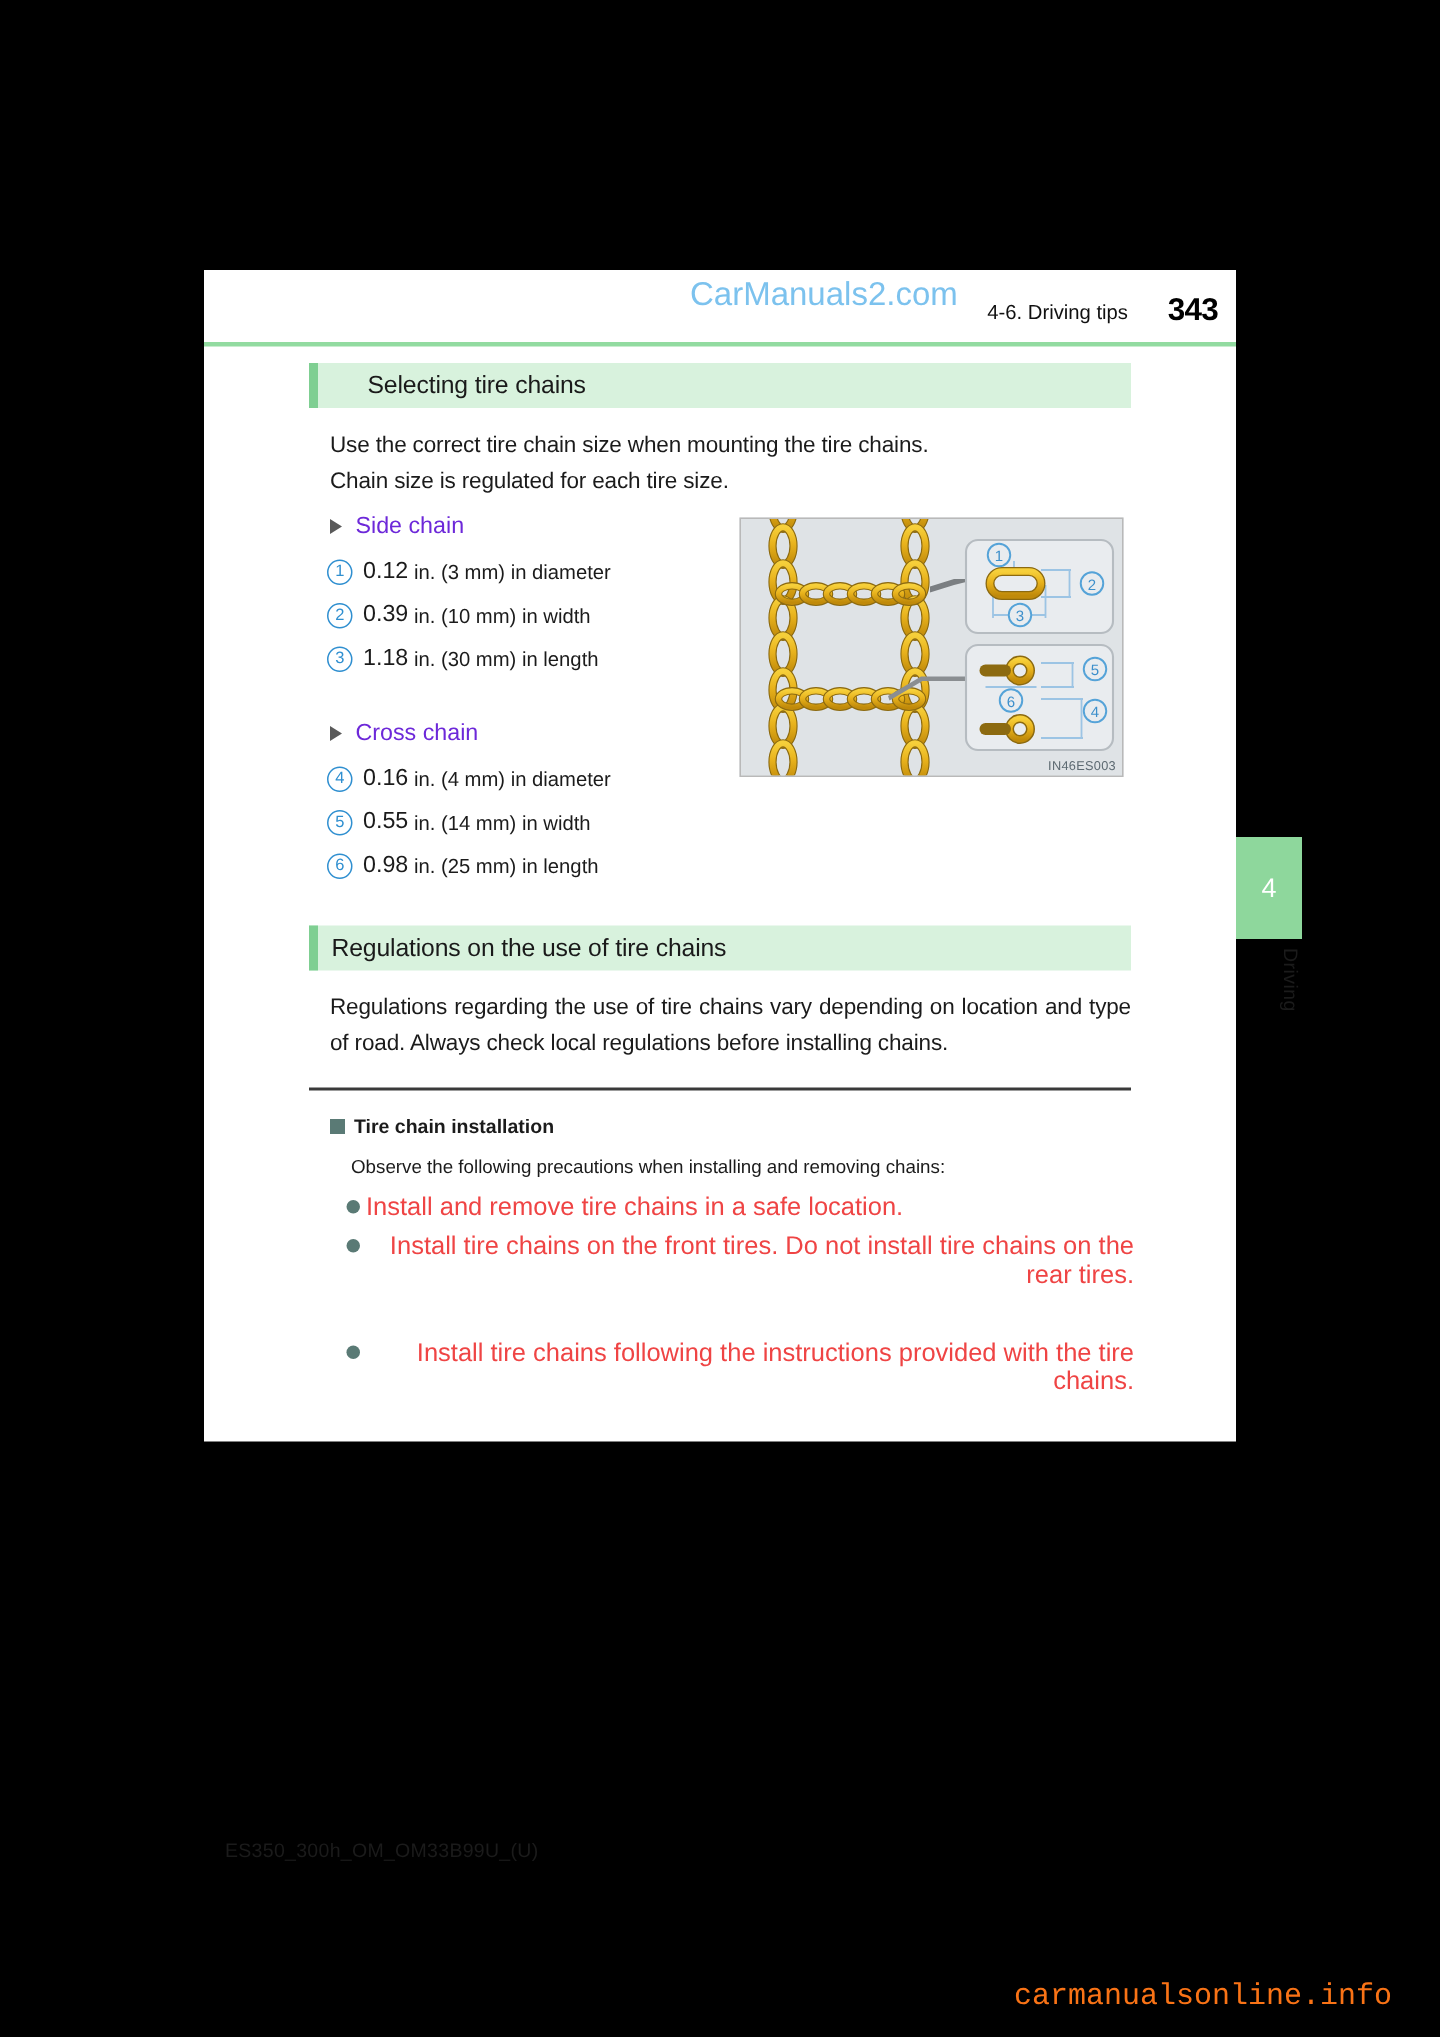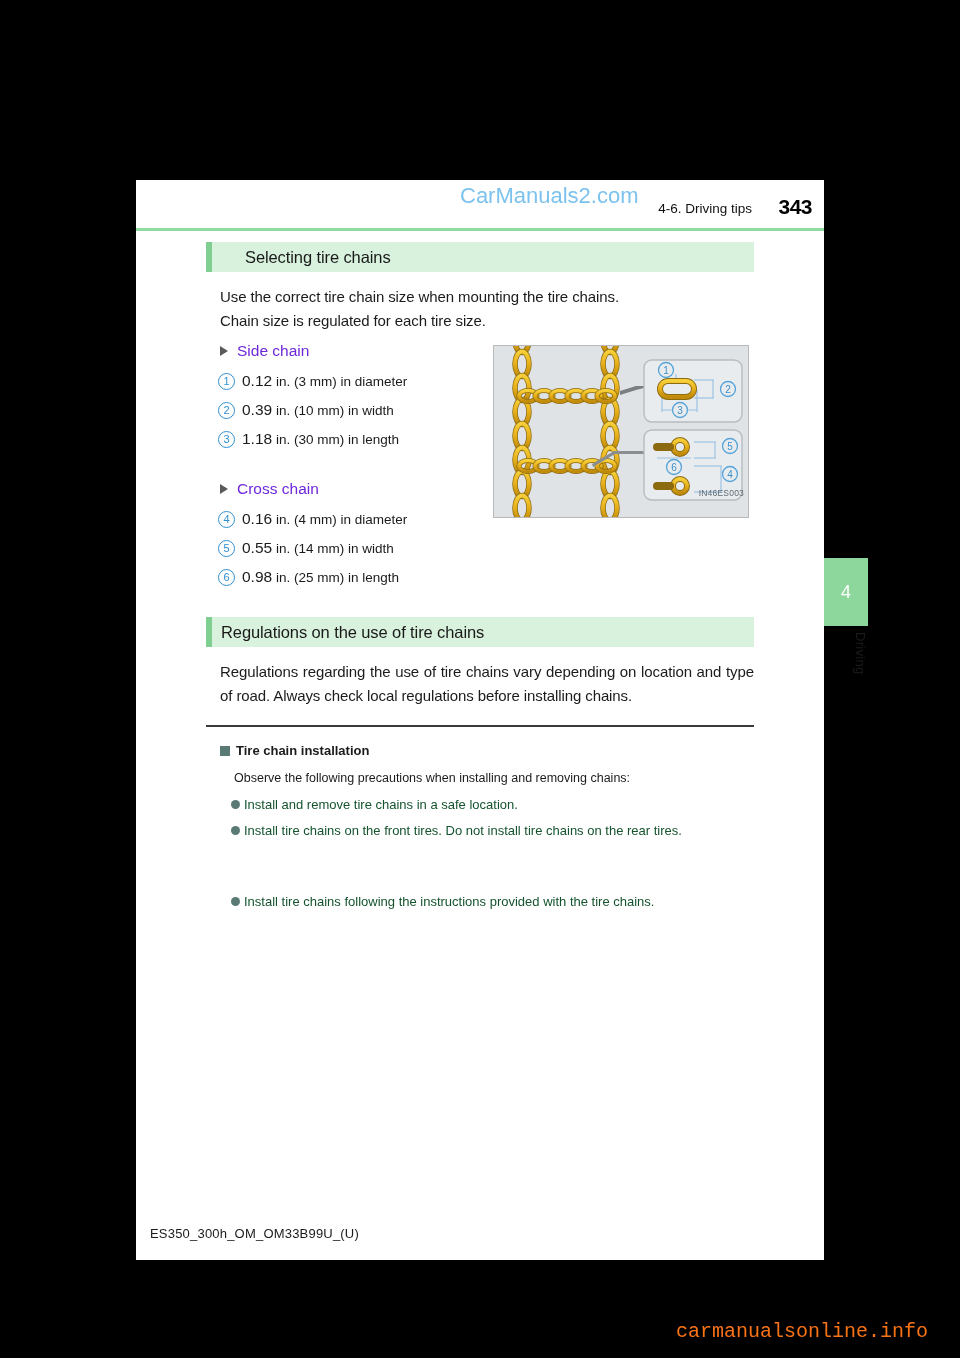--- a/index.html
+++ b/index.html
@@ -20,21 +20,21 @@
   }
   .wm-bottom {
     position: absolute; left: 676px; top: 1320px;
     font-size: 20px; color: #f97316; white-space: nowrap; z-index: 40;
     font-family: Liberation Mono, monospace;
   }
 
   
   .page {
     position: absolute; left: 136px; top: 180px;
-    width: 688px; height: 1080px; background: #fff;
+    width: 688px; height: 781px; background: #fff;
   }
 
   
   .hdr {
     position: absolute; left: 0; top: 0; width: 688px; height: 50px;
   }
   .hdr-chapter {
     position: absolute; right: 72px; top: 28px;
     font-size: 13.5px; color: #111; white-space: nowrap;
     transform: translateY(-50%);
@@ -97,21 +97,21 @@
   .numitem .unit { font-size: 13.5px; }
 
   
   .figure {
     position: absolute; left: 357px; top: 165px;
     width: 256px; height: 173px;
     border: 1px solid #b9b9b9; background: #dfe3e6;
     overflow: hidden;
   }
   .figcode {
-    position: absolute; right: 4px; bottom: 19px;
+    position: absolute; right: 4px; bottom: 2px;
     font-size: 8.5px; color: #5d6a72; letter-spacing: 0.2px;
     font-family: "Liberation Sans", sans-serif;
   }
 
   
   .hr-note {
     position: absolute; left: 70px; width: 548px; height: 1.5px;
     background: #3a3a3a;
   }
 
@@ -120,22 +120,22 @@
     position: absolute; display: flex; align-items: center;
     font-size: 13px; font-weight: bold; color: #1b1b1b;
   }
   .sq {
     width: 10px; height: 10px; background: #5a7a75; flex: none; margin-right: 6px;
   }
   .note-sub {
     position: absolute; font-size: 12.5px; color: #1b1b1b; line-height: 20px;
   }
   .bullet-row {
-    position: absolute; display: flex; font-size: 13px;
-    color: #14532d; line-height: 19px;
+    position: absolute; display: flex; font-size: 17px;
+    color: #ef4444; line-height: 19px; text-align: right;
   }
   .dot {
     width: 9px; height: 9px; border-radius: 50%;
     background: #5a7a75; flex: none; margin-right: 4px; margin-top: 5px;
   }
 
   
   .tab-green {
     position: absolute; left: 688px; top: 378px;
     width: 44px; height: 68px; background: #8ed79c;

